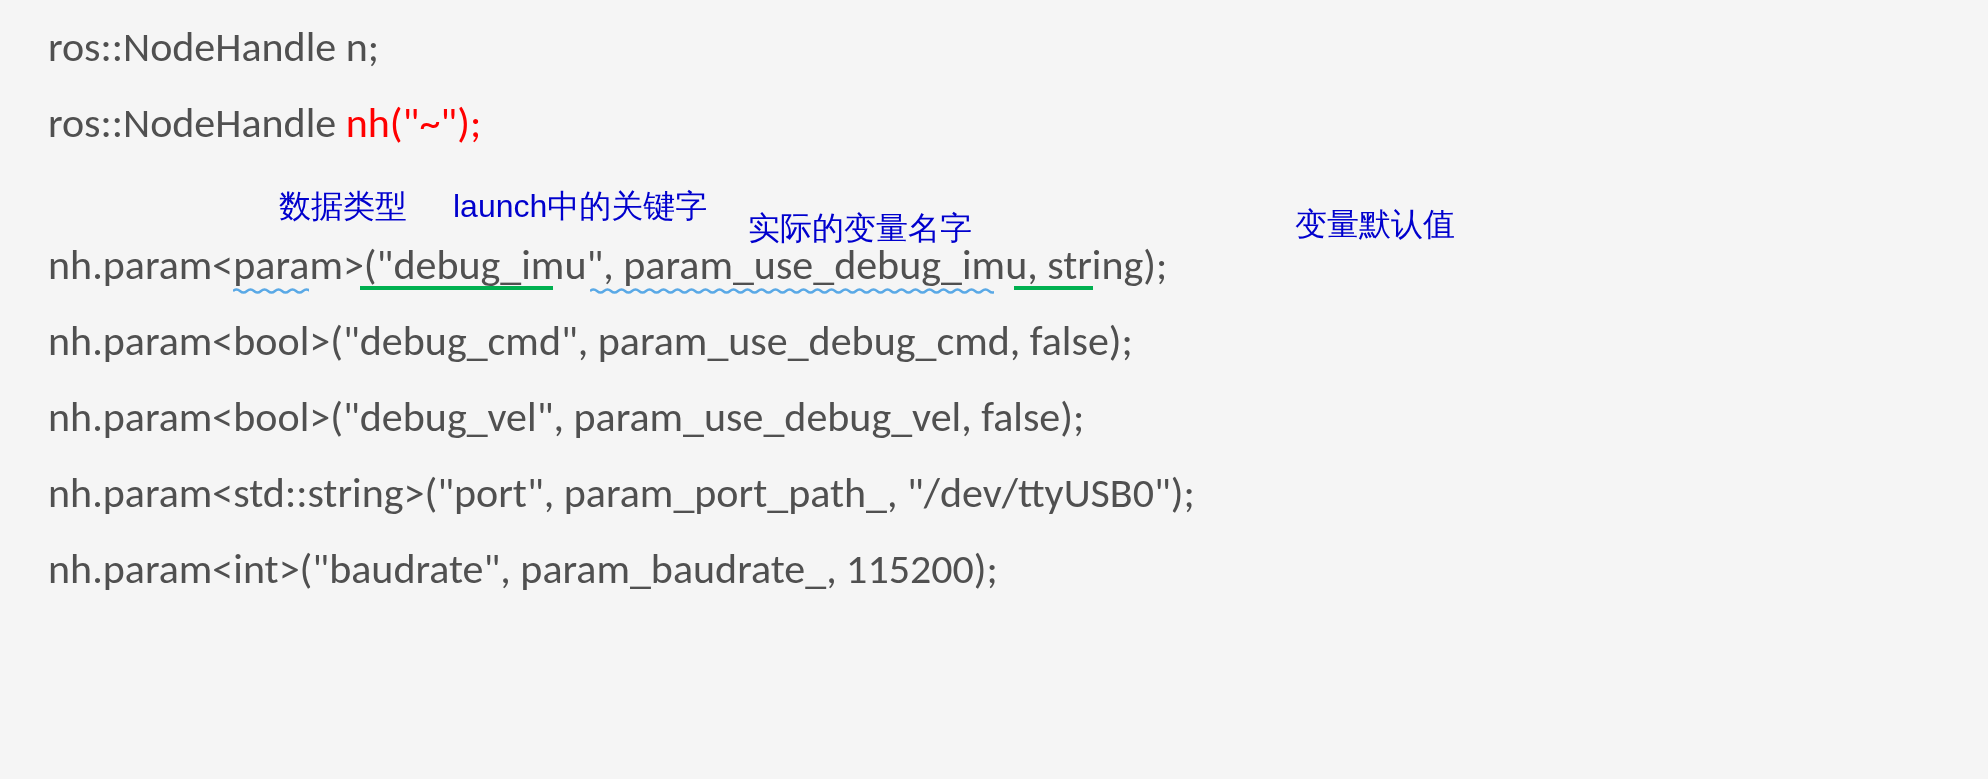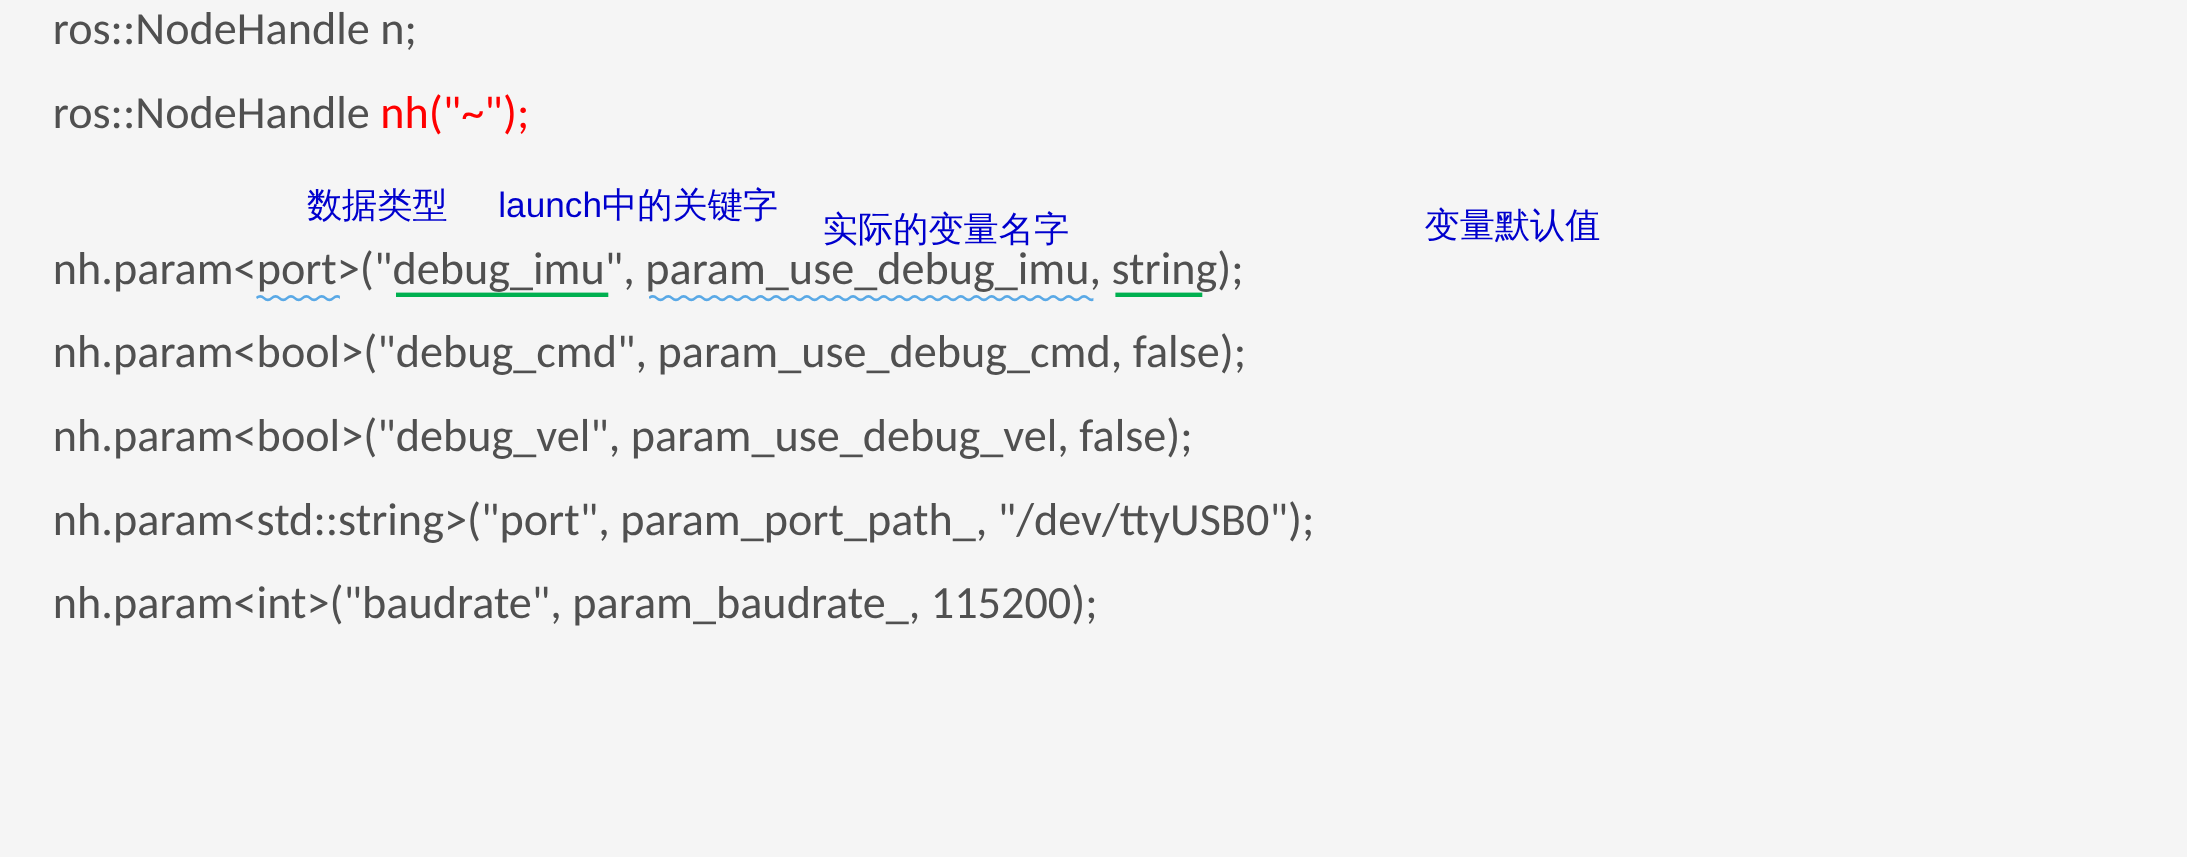--- a/index.html
+++ b/index.html
@@ -7,21 +7,21 @@
     padding: 0;
     width: 1988px;
     height: 779px;
     background: #f5f5f5;
     font-family: "Calibri", "Arial", sans-serif;
     font-size: 42px;
     color: #505050;
     overflow: hidden;
   }
   .container {
-    padding: 6px 48px 0 48px;
+    padding: 26px 48px 0 48px;
     line-height: 1.0;
   }
   .line {
     margin-bottom: 34px;
     white-space: pre;
     position: relative;
   }
   .spacer {
     height: 66px;
     position: relative;
@@ -57,21 +57,21 @@
 
   <div class="line"><span>ros::NodeHandle </span><span class="red">nh("~");</span></div>
 
   <div class="spacer">
     <span class="ann" style="left:231px; top:12px;">数据类型</span>
     <span class="ann" style="left:700px; top:34px;">实际的变量名字</span>
     <span class="ann" style="left:405px; top:12px;">launch中的关键字</span>
     <span class="ann" style="left:1247px; top:30px;">变量默认值</span>
   </div>
 
-  <div class="line" id="line3"><span>nh.param&lt;</span><span id="seg-bool">port</span><span>&gt;("</span><span id="seg-key">debug_imu</span><span>", </span><span id="seg-var">param_use_debug_imu</span><span>, </span><span id="seg-def">string</span><span>);</span><div class="squig" style="left: 185.297px; top: 42px; width: 76.0156px;"><svg viewBox="0 0 76.015625 10" preserveAspectRatio="none">
+  <div class="line" id="line3"><span>nh.param&lt;</span><span id="seg-bool">param</span><span>&gt;("</span><span id="seg-key">debug_imu</span><span>", </span><span id="seg-var">param_use_debug_imu</span><span>, </span><span id="seg-def">string</span><span>);</span><div class="squig" style="left: 185.297px; top: 42px; width: 76.0156px;"><svg viewBox="0 0 76.015625 10" preserveAspectRatio="none">
           <path d="M 0 5 Q 3.5 1.7999999999999998 7 5 Q 10.5 8.2 14 5 Q 17.5 1.7999999999999998 21 5 Q 24.5 8.2 28 5 Q 31.5 1.7999999999999998 35 5 Q 38.5 8.2 42 5 Q 45.5 1.7999999999999998 49 5 Q 52.5 8.2 56 5 Q 59.5 1.7999999999999998 63 5 Q 66.5 8.2 70 5 Q 73.5 1.7999999999999998 77 5 Q 80.5 8.2 84 5" stroke="#5aa9e6" stroke-width="2.4" fill="none"></path>
         </svg></div><div class="gline" style="left: 311.812px; top: 42px; width: 193.047px;"></div><div class="squig" style="left: 541.672px; top: 42px; width: 403.906px;"><svg viewBox="0 0 403.90625 10" preserveAspectRatio="none">
           <path d="M 0 5 Q 3.5 1.7999999999999998 7 5 Q 10.5 8.2 14 5 Q 17.5 1.7999999999999998 21 5 Q 24.5 8.2 28 5 Q 31.5 1.7999999999999998 35 5 Q 38.5 8.2 42 5 Q 45.5 1.7999999999999998 49 5 Q 52.5 8.2 56 5 Q 59.5 1.7999999999999998 63 5 Q 66.5 8.2 70 5 Q 73.5 1.7999999999999998 77 5 Q 80.5 8.2 84 5 Q 87.5 1.7999999999999998 91 5 Q 94.5 8.2 98 5 Q 101.5 1.7999999999999998 105 5 Q 108.5 8.2 112 5 Q 115.5 1.7999999999999998 119 5 Q 122.5 8.2 126 5 Q 129.5 1.7999999999999998 133 5 Q 136.5 8.2 140 5 Q 143.5 1.7999999999999998 147 5 Q 150.5 8.2 154 5 Q 157.5 1.7999999999999998 161 5 Q 164.5 8.2 168 5 Q 171.5 1.7999999999999998 175 5 Q 178.5 8.2 182 5 Q 185.5 1.7999999999999998 189 5 Q 192.5 8.2 196 5 Q 199.5 1.7999999999999998 203 5 Q 206.5 8.2 210 5 Q 213.5 1.7999999999999998 217 5 Q 220.5 8.2 224 5 Q 227.5 1.7999999999999998 231 5 Q 234.5 8.2 238 5 Q 241.5 1.7999999999999998 245 5 Q 248.5 8.2 252 5 Q 255.5 1.7999999999999998 259 5 Q 262.5 8.2 266 5 Q 269.5 1.7999999999999998 273 5 Q 276.5 8.2 280 5 Q 283.5 1.7999999999999998 287 5 Q 290.5 8.2 294 5 Q 297.5 1.7999999999999998 301 5 Q 304.5 8.2 308 5 Q 311.5 1.7999999999999998 315 5 Q 318.5 8.2 322 5 Q 325.5 1.7999999999999998 329 5 Q 332.5 8.2 336 5 Q 339.5 1.7999999999999998 343 5 Q 346.5 8.2 350 5 Q 353.5 1.7999999999999998 357 5 Q 360.5 8.2 364 5 Q 367.5 1.7999999999999998 371 5 Q 374.5 8.2 378 5 Q 381.5 1.7999999999999998 385 5 Q 388.5 8.2 392 5 Q 395.5 1.7999999999999998 399 5 Q 402.5 8.2 406 5" stroke="#5aa9e6" stroke-width="2.4" fill="none"></path>
         </svg></div><div class="gline" style="left: 965.562px; top: 42px; width: 79.0781px;"></div></div>
 
   <div class="line"><span>nh.param&lt;bool&gt;("debug_cmd", param_use_debug_cmd, false);</span></div>
 
   <div class="line"><span>nh.param&lt;bool&gt;("debug_vel", param_use_debug_vel, false);</span></div>
 
   <div class="line"><span>nh.param&lt;std::string&gt;("port", param_port_path_, "/dev/ttyUSB0");</span></div>

